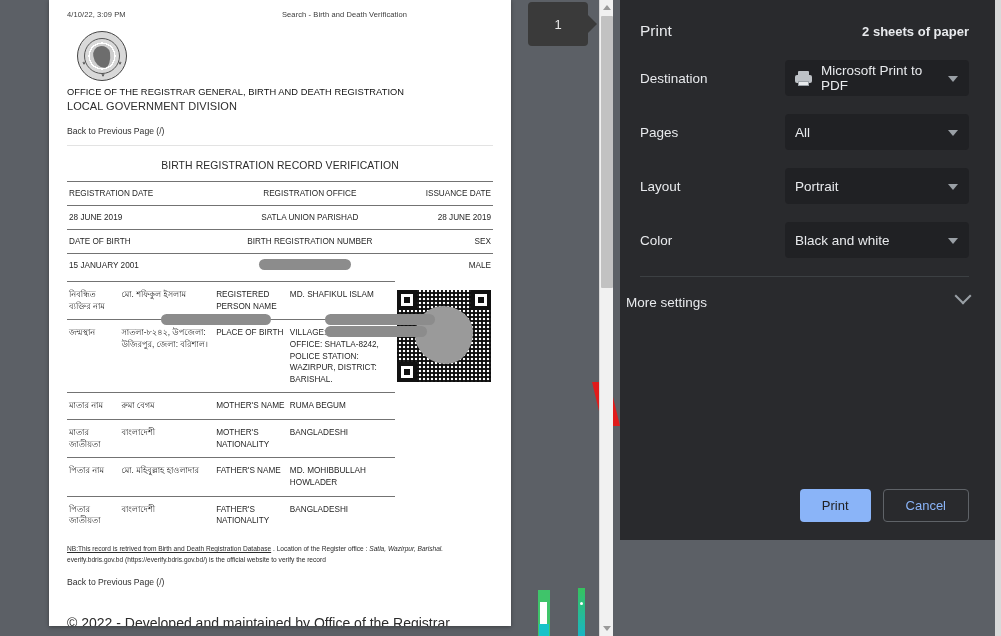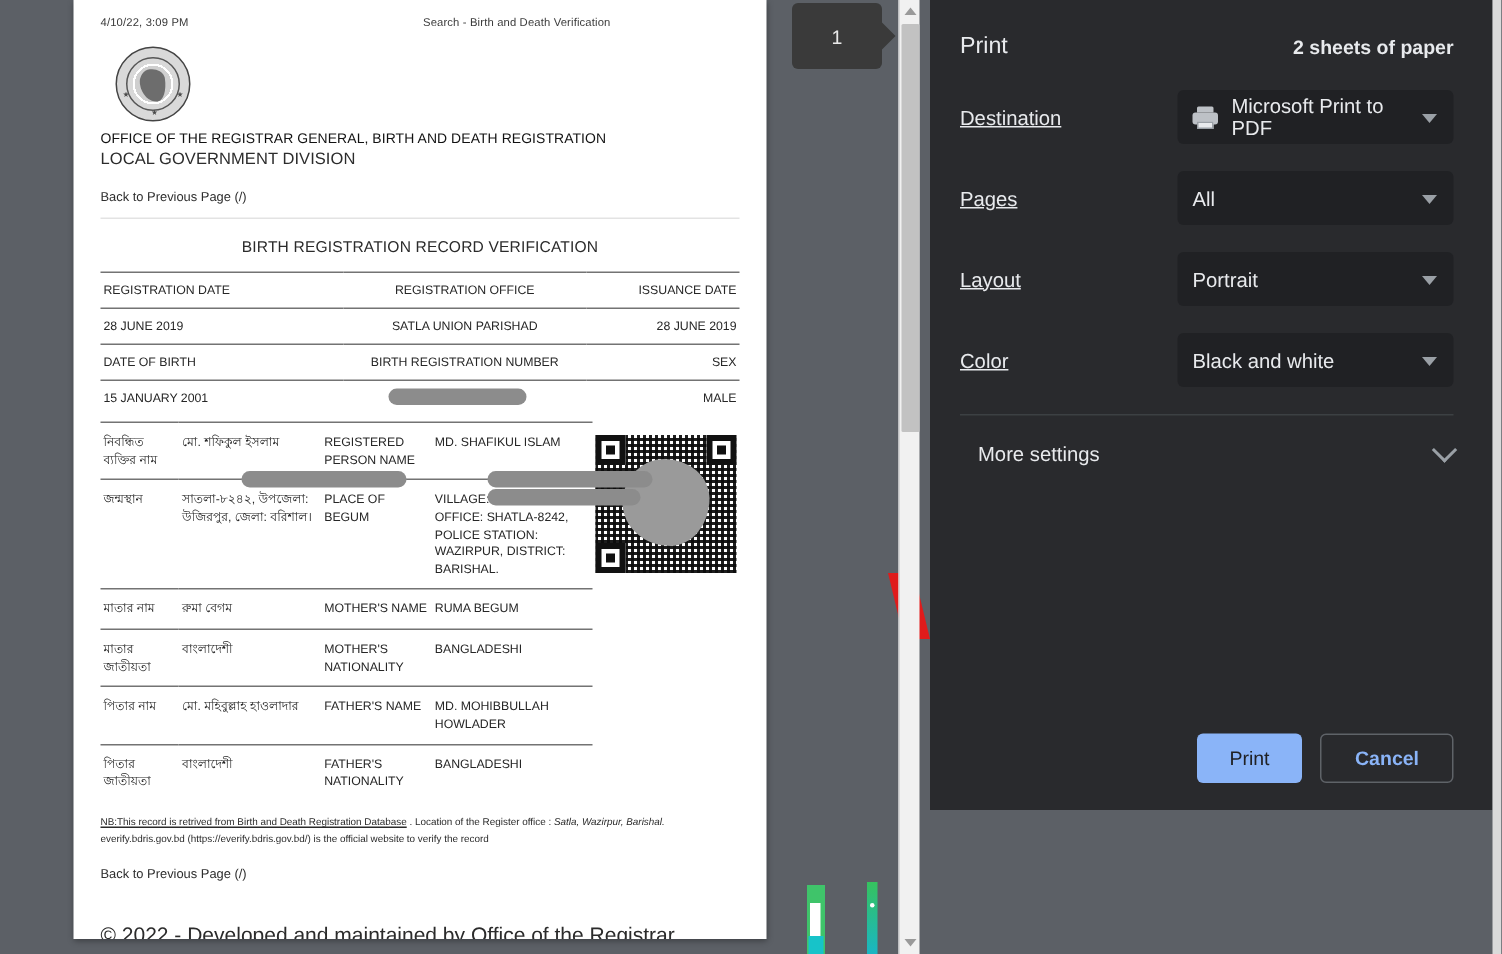--- a/index.html
+++ b/index.html
@@ -122,46 +122,46 @@
     position:absolute; left:620px; top:0; width:375px; height:540px;
     background:#292a2d; color:#e8eaed;
   }
   .dlg-head { display:flex; align-items:center; justify-content:space-between;
      padding: 22px 26px 0 20px; }
   .dlg-title { font-size:15.5px; color:#e8eaed; }
   .dlg-sheets { font-size:13px; font-weight:bold; color:#e8eaed; }
 
   .rows { padding: 20px 26px 0 20px; }
   .row { display:flex; align-items:center; height:36px; margin-bottom:18px; }
-  .row-label { width:145px; font-size:13.5px; color:#e8eaed;text-decoration:underline; }
+  .row-label { width:145px; font-size:13.5px; color:#e8eaed; }
   .select {
     position:relative; flex:1; height:36px; background:#202124; border-radius:4px;
     display:flex; align-items:center; padding: 0 34px 0 10px; font-size:13.5px; color:#e8eaed;
   }
   .select .caret { position:absolute; right:11px; top:50%; margin-top:-2px;
      width:0;height:0;border-left:5px solid transparent;border-right:5px solid transparent;border-top:6px solid #9aa0a6;}
   .printer-icon { width:17px; height:15px; margin-right:9px; position:relative; flex:0 0 auto; }
   .printer-icon .body{ position:absolute; left:0; top:4px; width:17px;height:8px;background:#bdc1c6;border-radius:2px;}
   .printer-icon .top{ position:absolute; left:3px; top:0; width:11px;height:4px;background:#bdc1c6;border-radius:1px 1px 0 0;}
   .printer-icon .tray{ position:absolute; left:3px; bottom:0; width:11px;height:5px;background:#e8eaed;border:1px solid #9aa0a6;}
 
   .divider { border-top:1px solid #3c4043; margin: 12px 0 0 0; }
   .more {
-    display:flex; align-items:center; justify-content:space-between;
-    padding: 18px 26px 0 32px; font-size:13.5px; color:#e8eaed;
+    display:flex; justify-content:space-between;
+    padding: 18px 26px 0 6px; font-size:13.5px; color:#e8eaed;
   }
   .chev { width:12px; height:12px; border-right:2px solid #9aa0a6; border-bottom:2px solid #9aa0a6;
      transform: rotate(45deg); margin-top:-5px;}
 
   .dlg-foot { position:absolute; left:0; bottom:0; width:375px; padding: 0 26px 18px 0;
      display:flex; justify-content:flex-end; gap:12px; }
   .btn { height:33px; border-radius:4px; font-size:13px; display:flex; align-items:center; justify-content:center;
      padding: 0 22px; cursor:pointer; }
   .btn-print { background:#8ab4f8; color:#202124; }
-  .btn-cancel { background:transparent; color:#8ab4f8; border:1px solid #5f6368;font-weight:bold; }
+  .btn-cancel { background:transparent; color:#8ab4f8; border:1px solid #5f6368; }
 
   .right-edge { position:absolute; left:995px; top:0; width:6px; height:636px; background:#dadada; }
 </style>
 </head>
 <body>
 
 <div id="root">
 
   <div class="preview-area">
 
@@ -233,21 +233,21 @@
                 <div class="qr-fin" style="left:0;bottom:0">
                       <i></i>
                     </div>
                 <div class="qr-blob"></div>
               </div>
             </td>
           </tr>
           <tr>
             <td class="lbl-bn">জন্মস্থান</td>
             <td class="val-bn" style="position:relative">সাতলা-৮২৪২, উপজেলা: উজিরপুর, জেলা: বরিশাল।</td>
-            <td class="lbl-en">PLACE OF BEGUM</td>
+            <td class="lbl-en">PLACE OF BIRTH</td>
             <td class="val-en" style="position:relative">VILLAGE: SATLA, POST OFFICE: SHATLA-8242, POLICE STATION: WAZIRPUR, DISTRICT: BARISHAL.</td>
           </tr>
           <tr>
             <td class="lbl-bn">মাতার নাম</td>
             <td class="val-bn">রুমা বেগম</td>
             <td class="lbl-en">MOTHER'S NAME</td>
             <td class="val-en">RUMA BEGUM</td>
             <td class="qr"></td>
           </tr>
           <tr>

